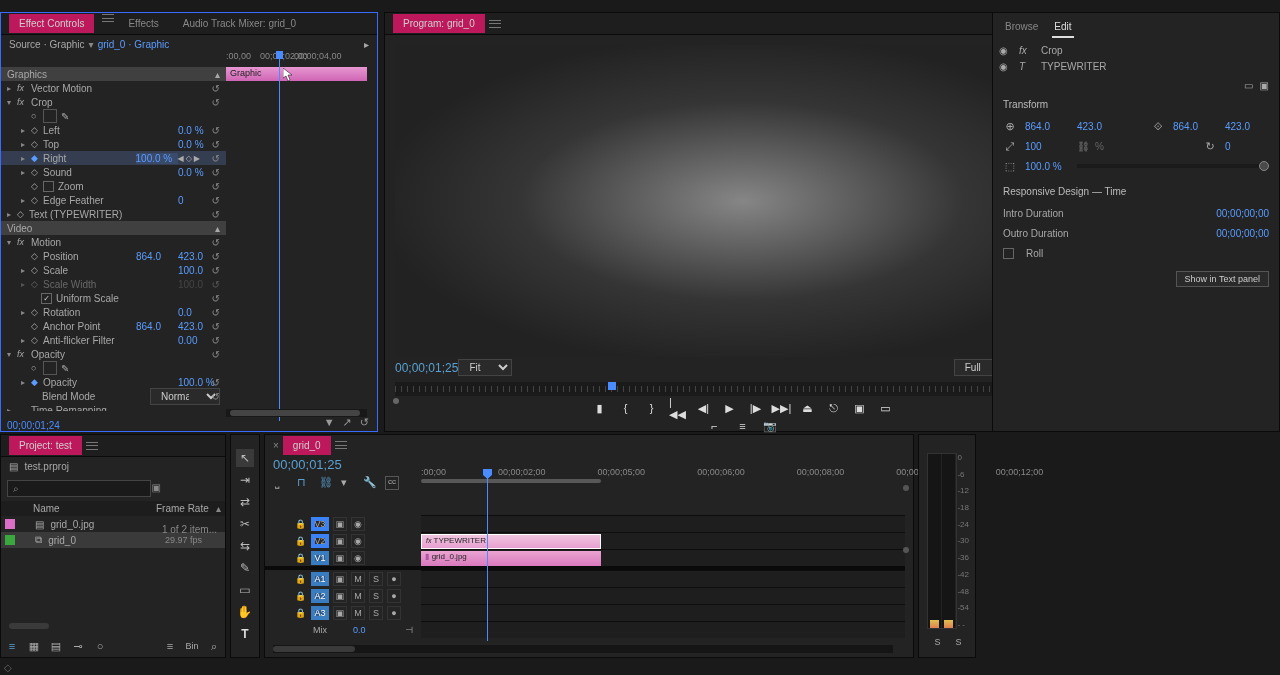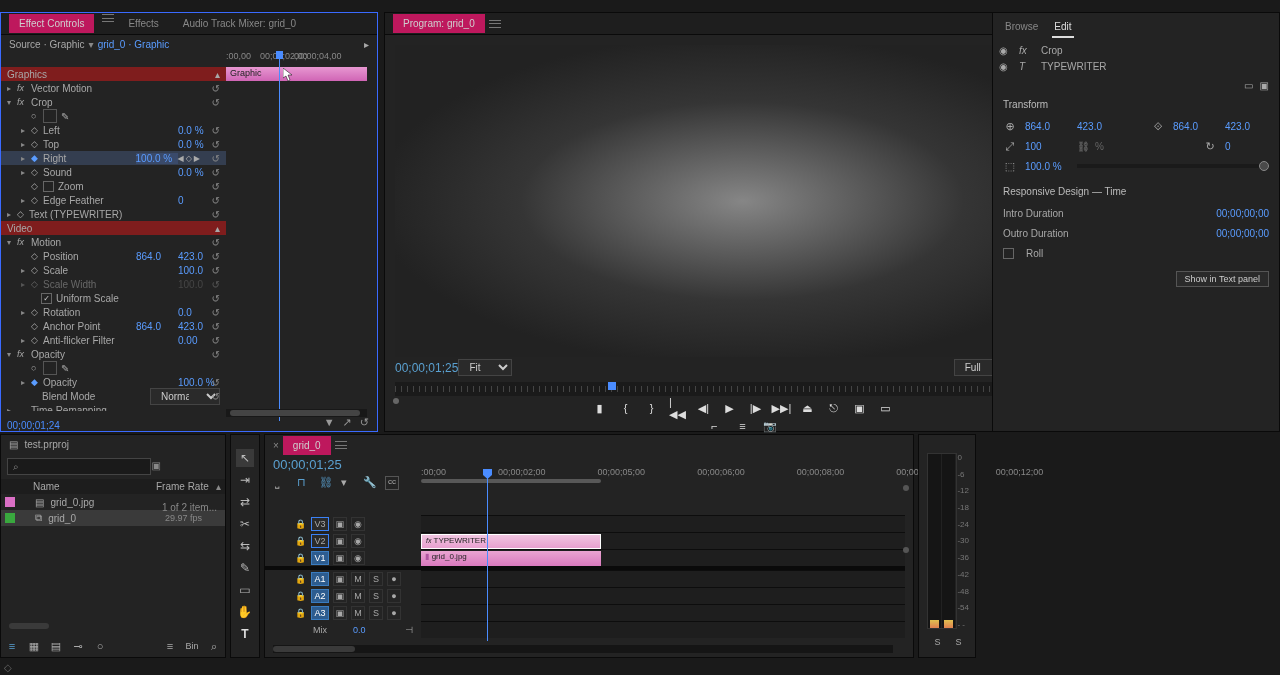--- a/index.html
+++ b/index.html
@@ -17,21 +17,21 @@
 .ec-source-row { padding: 4px 8px; font-size: 10px; display: flex; gap: 4px; }
 .ec-link { color: #5a9cff; cursor: pointer; }
 .ec-timeline-ruler { position: absolute; top: 38px; left: 225px; right: 4px; height: 16px; font-size: 9px; color: #888; }
 .ec-timeline-ruler span { display: inline-block; width: 34px; }
 .ec-graphic-bar { position: absolute; top: 54px; left: 225px; right: 10px; height: 14px; background: linear-gradient(#e797d1, #d065b5); color: #222; font-size: 9px; padding: 1px 4px; }
 .ec-playhead { position: absolute; top: 38px; left: 278px; width: 1px; height: 370px; background: #4a8cff; }
 .ec-playhead::before { content: ''; position: absolute; top: 0; left: -3px; width: 7px; height: 8px; background: #4a8cff; }
 .ec-cursor { position: absolute; top: 55px; left: 282px; width: 10px; height: 14px; z-index: 5; }
 .ec-prop-list { position: absolute; top: 54px; left: 0; width: 225px; bottom: 20px; overflow: hidden; }
 .ec-row { display: flex; align-items: center; height: 14px; padding: 0 6px; font-size: 10px; }
-.ec-row.section { background: #7f1d1d; }
+.ec-row.section { background: #404040; }
 .ec-row .twirl { width: 10px; color: #888; cursor: pointer; font-size: 8px; }
 .ec-row .stopwatch { width: 12px; font-size: 9px; cursor: pointer; }
 .ec-row .fx { width: 14px; font-size: 9px; font-style: italic; }
 .ec-row .prop-name { flex: 1; }
 .ec-row .prop-val { color: #5a9cff; width: 42px; cursor: text; font-size: 10px; }
 .ec-row .prop-val2 { color: #5a9cff; width: 42px; cursor: text; }
 .ec-row .reset { position: absolute; right: 6px; cursor: pointer; font-size: 10px; color: #888; }
 .ec-row.highlight { background: #343e50; }
 .ec-row.highlight .prop-val { background: #3a4a6a; display: inline-block; }
 .ec-row .checkbox { width: 11px; height: 11px; border: 1px solid #666; margin-right: 4px; display: inline-flex; align-items: center; justify-content: center; font-size: 8px; }
@@ -108,21 +108,21 @@
 .tl-icon { width: 14px; height: 14px; color: #aaa; cursor: pointer; font-size: 11px; }
 .tl-ruler { position: absolute; top: 32px; left: 156px; right: 8px; height: 14px; font-size: 9px; color: #888; display: flex; gap: 52px; }
 .tl-workarea { position: absolute; top: 44px; left: 156px; width: 180px; height: 4px; background: #585858; border-radius: 2px; }
 .tl-playhead { position: absolute; top: 34px; left: 222px; width: 1px; height: 172px; background: #4a8cff; z-index: 4; }
 .tl-playhead::before { content: ''; position: absolute; top: 0; left: -4px; width: 9px; height: 10px; background: #4a8cff; clip-path: polygon(0 0, 100% 0, 100% 60%, 50% 100%, 0 60%); }
 .tl-tracks { position: absolute; top: 50px; left: 0; right: 8px; bottom: 20px; }
 .tl-track { display: flex; height: 17px; align-items: center; font-size: 9px; }
 .tl-track-head { width: 156px; display: flex; align-items: center; gap: 4px; padding-left: 30px; }
 .tl-track-body { flex: 1; height: 100%; background: #1e1e1e; border-top: 1px solid #0d0d0d; position: relative; }
 .tl-lock { width: 12px; cursor: pointer; }
-.tl-trackname { width: 18px; height: 14px; background: #2a2a2a; border: 1px solid #3b82f6; display: flex; align-items: center; justify-content: center; cursor: pointer; }
+.tl-trackname { width: 18px; height: 14px; background: #2a2a2a; border: 4px solid #3b82f6; display: flex; align-items: center; justify-content: center; cursor: pointer; }
 .tl-trackname.selected { background: #2d5c8f; border-color: #3a7cc0; color: #fff; }
 .tl-eye, .tl-mute, .tl-solo, .tl-rec { width: 14px; height: 14px; display: flex; align-items: center; justify-content: center; cursor: pointer; font-size: 9px; border: 1px solid #333; background: #242424; }
 .tl-clip { position: absolute; height: 15px; top: 1px; font-size: 8px; padding: 1px 4px; color: #222; overflow: hidden; white-space: nowrap; }
 .tl-clip.graphic { background: linear-gradient(#eaa4d1, #d979be); }
 .tl-clip.graphic.sel { background: linear-gradient(#f0c5e0, #e8a0d0); border: 1px solid #fff; }
 .tl-scroll-h { position: absolute; bottom: 4px; left: 8px; right: 20px; height: 8px; background: #151515; }
 .tl-scroll-h .thumb { position: absolute; left: 0; width: 82px; height: 6px; top: 1px; background: #3a3a3a; border-radius: 3px; }
 .tl-scroll-v { position: absolute; right: 2px; top: 50px; width: 8px; height: 130px; }
 .tl-scroll-v .thumb-top, .tl-scroll-v .thumb-bot { width: 6px; height: 6px; background: #555; border-radius: 50%; margin-bottom: 56px; }
 
@@ -453,20 +453,28 @@
     </div>
     <div class="eg-trow">
       <span class="checkbox" style="width:11px;height:11px;border:1px solid #666;margin-right:4px;display:inline-block"></span>
       <span>Roll</span>
     </div>
   </div>
   <button class="eg-btn">Show in Text panel</button>
 </div>
 
 <div id="project-panel" class="panel">
+  <div class="panel-header">
+    <span class="tab active">Project: test</span>
+    <span class="menu-icon">
+        <span></span>
+        <span></span>
+        <span></span>
+      </span>
+  </div>
   <div style="padding:4px 8px; display:flex; align-items:center; gap:6px; font-size:10px">
     <span>▤</span>
     <span>test.prproj</span>
   </div>
   <div style="position:relative">
     <span style="position:absolute; left:12px; top:7px; color:#888; pointer-events:none">⌕</span>
     <input class="pp-search" style="">
     <span style="position:absolute; right:64px; top:6px; color:#888">▣</span>
     <span class="pp-info">1 of 2 item...</span>
   </div>

